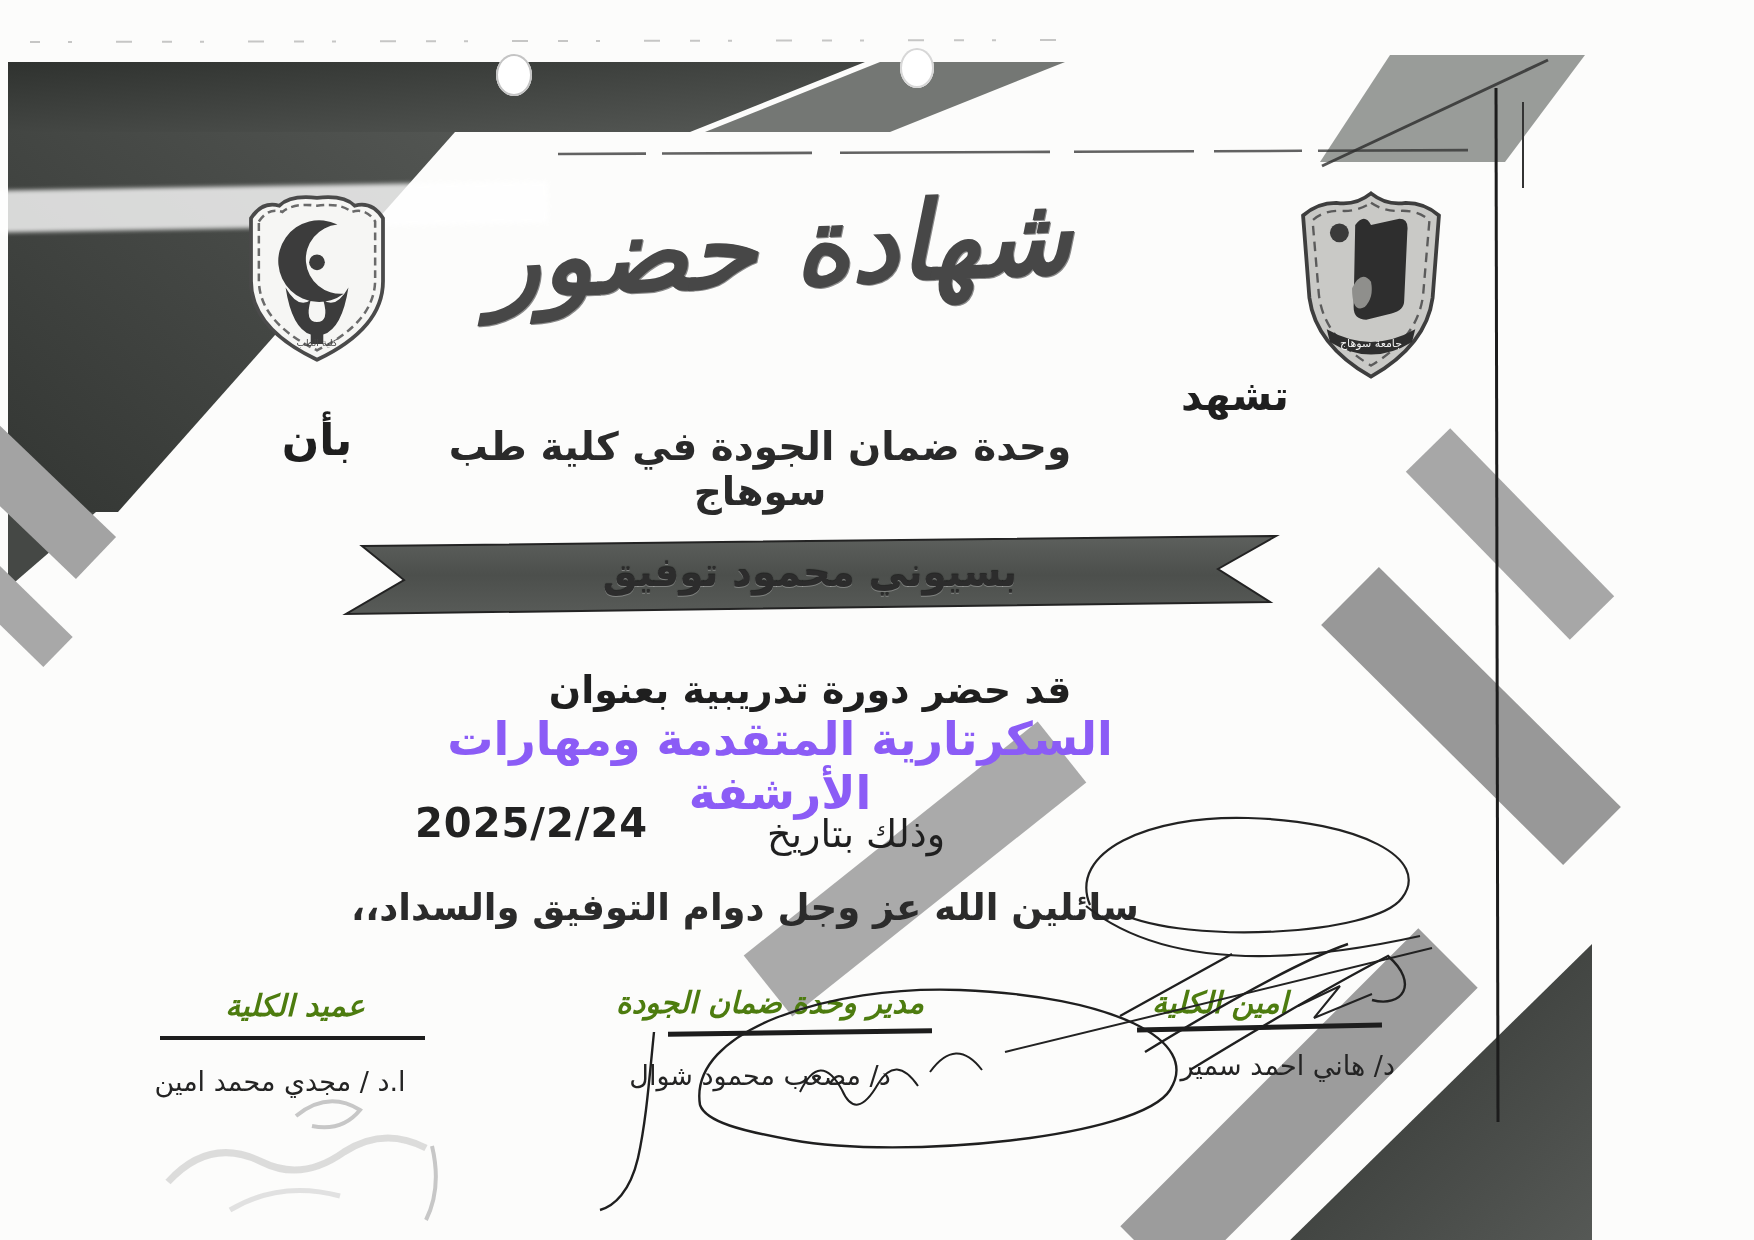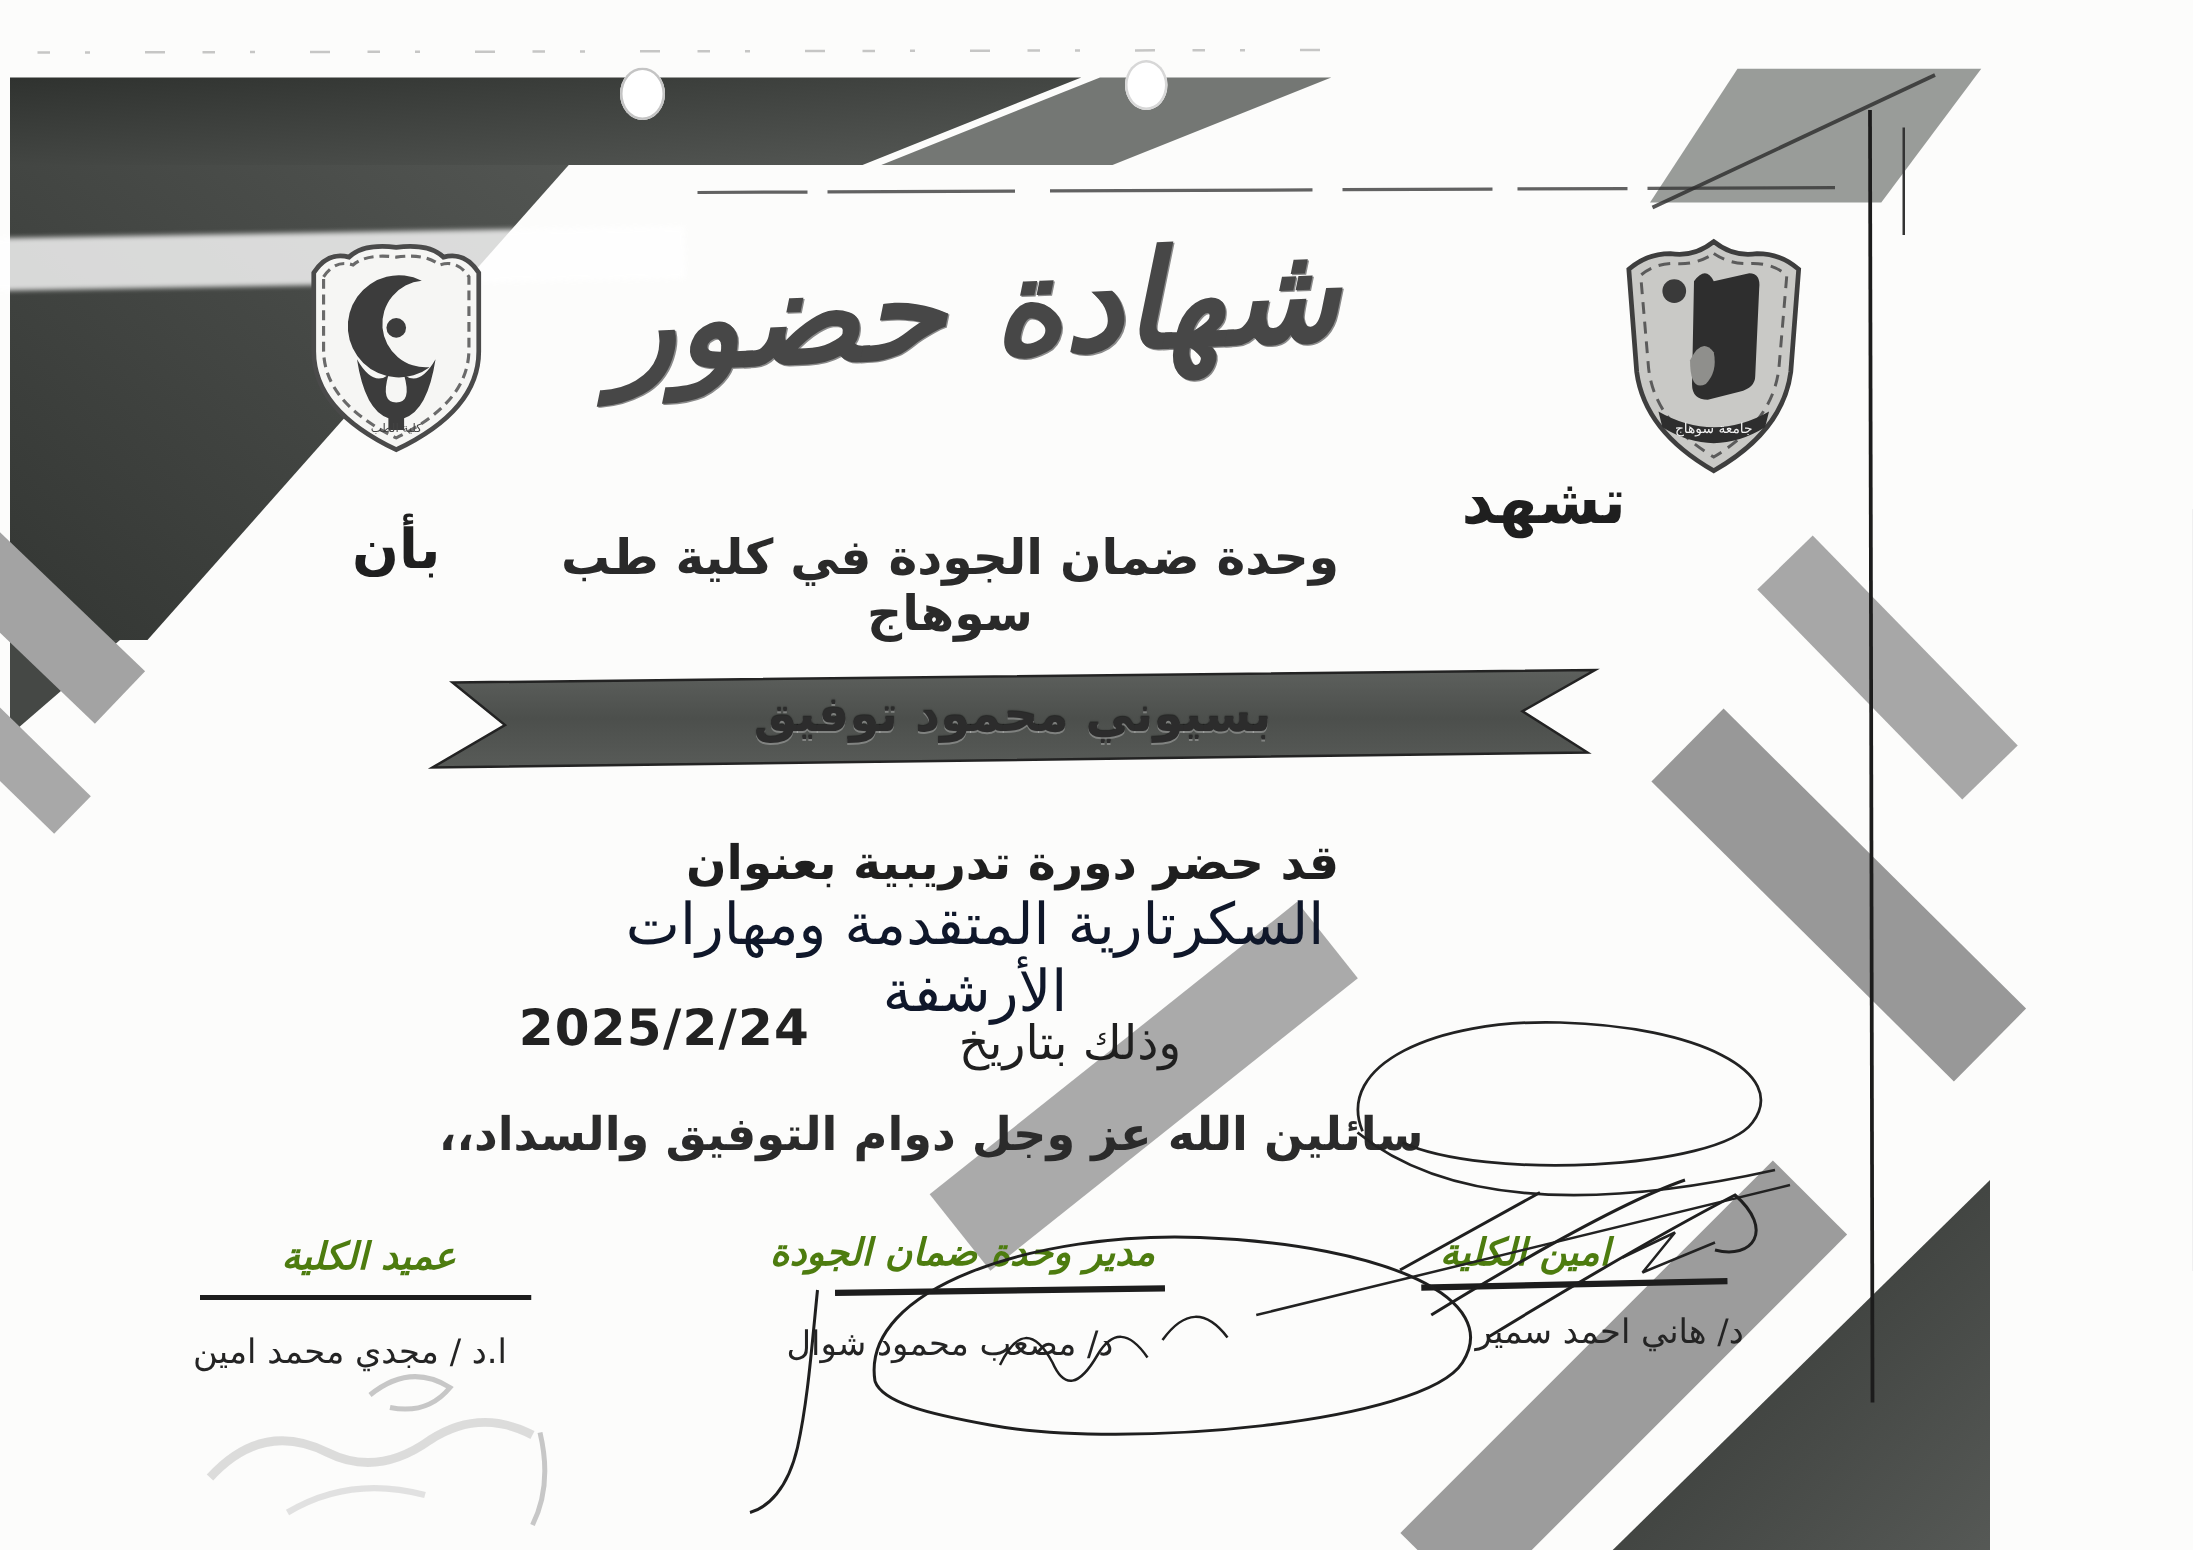--- a/index.html
+++ b/index.html
@@ -16,33 +16,33 @@
   #deco{z-index:0;}
   #sigs{z-index:5;}
   
   .cal-title{
     left:430px;top:148px;width:700px;height:220px;z-index:2;
     font-size:108px;font-weight:bold;font-style:italic;color:#474747;
     transform:rotate(-2.5deg);text-align:center;line-height:200px;
     text-shadow:1px 1px 0 #8a8a8a;
   }
   
-  .w-attest{left:1160px;top:372px;width:150px;font-size:50px;font-weight:bold;z-index:2;}
+  .w-attest{left:1160px;top:372px;width:150px;font-size:41px;font-weight:bold;z-index:2;}
   .w-issuer{left:400px;top:424px;width:720px;font-size:39px;font-weight:bold;z-index:2;color:#2a2a2a;}
   .w-that{left:272px;top:414px;width:90px;font-size:44px;font-weight:bold;z-index:2;}
   
   .banner{left:340px;top:534px;width:940px;height:84px;z-index:2;}
   .banner-name{
     left:340px;top:550px;width:940px;z-index:3;text-align:center;
     font-size:39px;font-weight:bold;color:#2c2c2c;
     text-shadow:0 1px 0 rgba(255,255,255,.28),0 -1px 1px rgba(0,0,0,.55);
   }
   
   .l-attended{left:540px;top:668px;width:540px;font-size:38px;font-weight:bold;z-index:2;}
-  .l-course{left:420px;top:712px;width:720px;font-size:46px;font-weight:normal;z-index:2;color:#0f172a;}
+  .l-course{left:420px;top:712px;width:720px;font-size:46px;font-weight:bold;z-index:2;color:#8b5cf6;}
   .date-row{left:415px;top:800px;width:530px;z-index:2;display:flex;direction:rtl;justify-content:space-between;align-items:flex-start;}
   .date-label{font-size:38px;font-weight:normal;padding-top:12px;}
   .date-value{font-size:40px;font-weight:bold;direction:ltr;letter-spacing:1px;color:#222;}
   .l-dua{left:290px;top:886px;width:910px;font-size:37px;font-weight:bold;color:#2b2b2b;z-index:2;}
   
   .sig-title{font-size:30px;font-weight:bold;z-index:2;color:#4d7c0f;font-style:italic;}
   .sig-name{font-size:27px;z-index:2;color:#242424;}
   .uline{background:#1d1d1d;z-index:2;}
   .t-dean{left:150px;top:988px;width:290px;}
   .u-dean{left:160px;top:1036px;width:265px;height:4px;}

